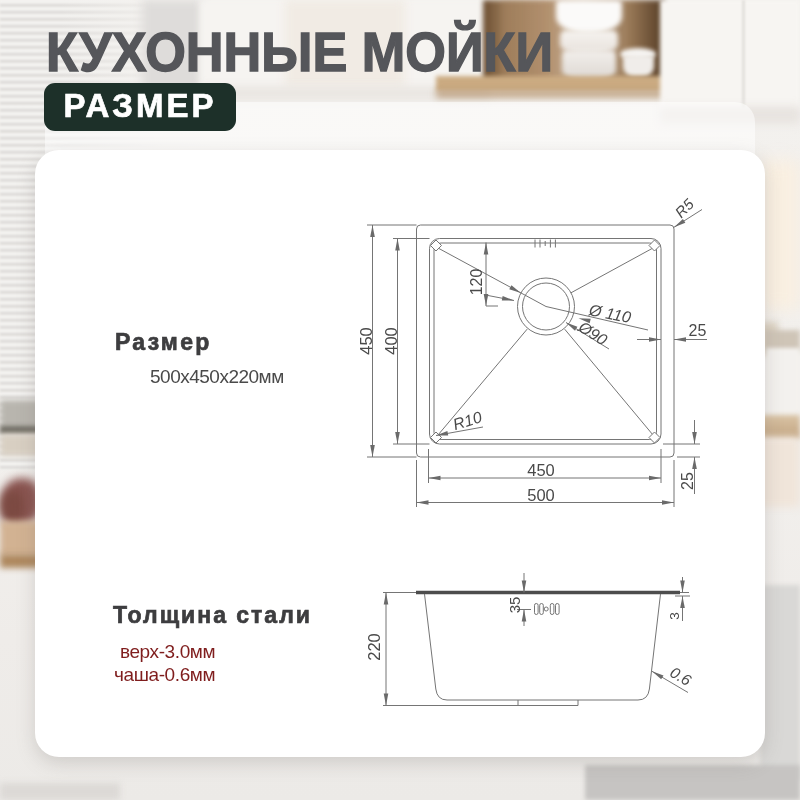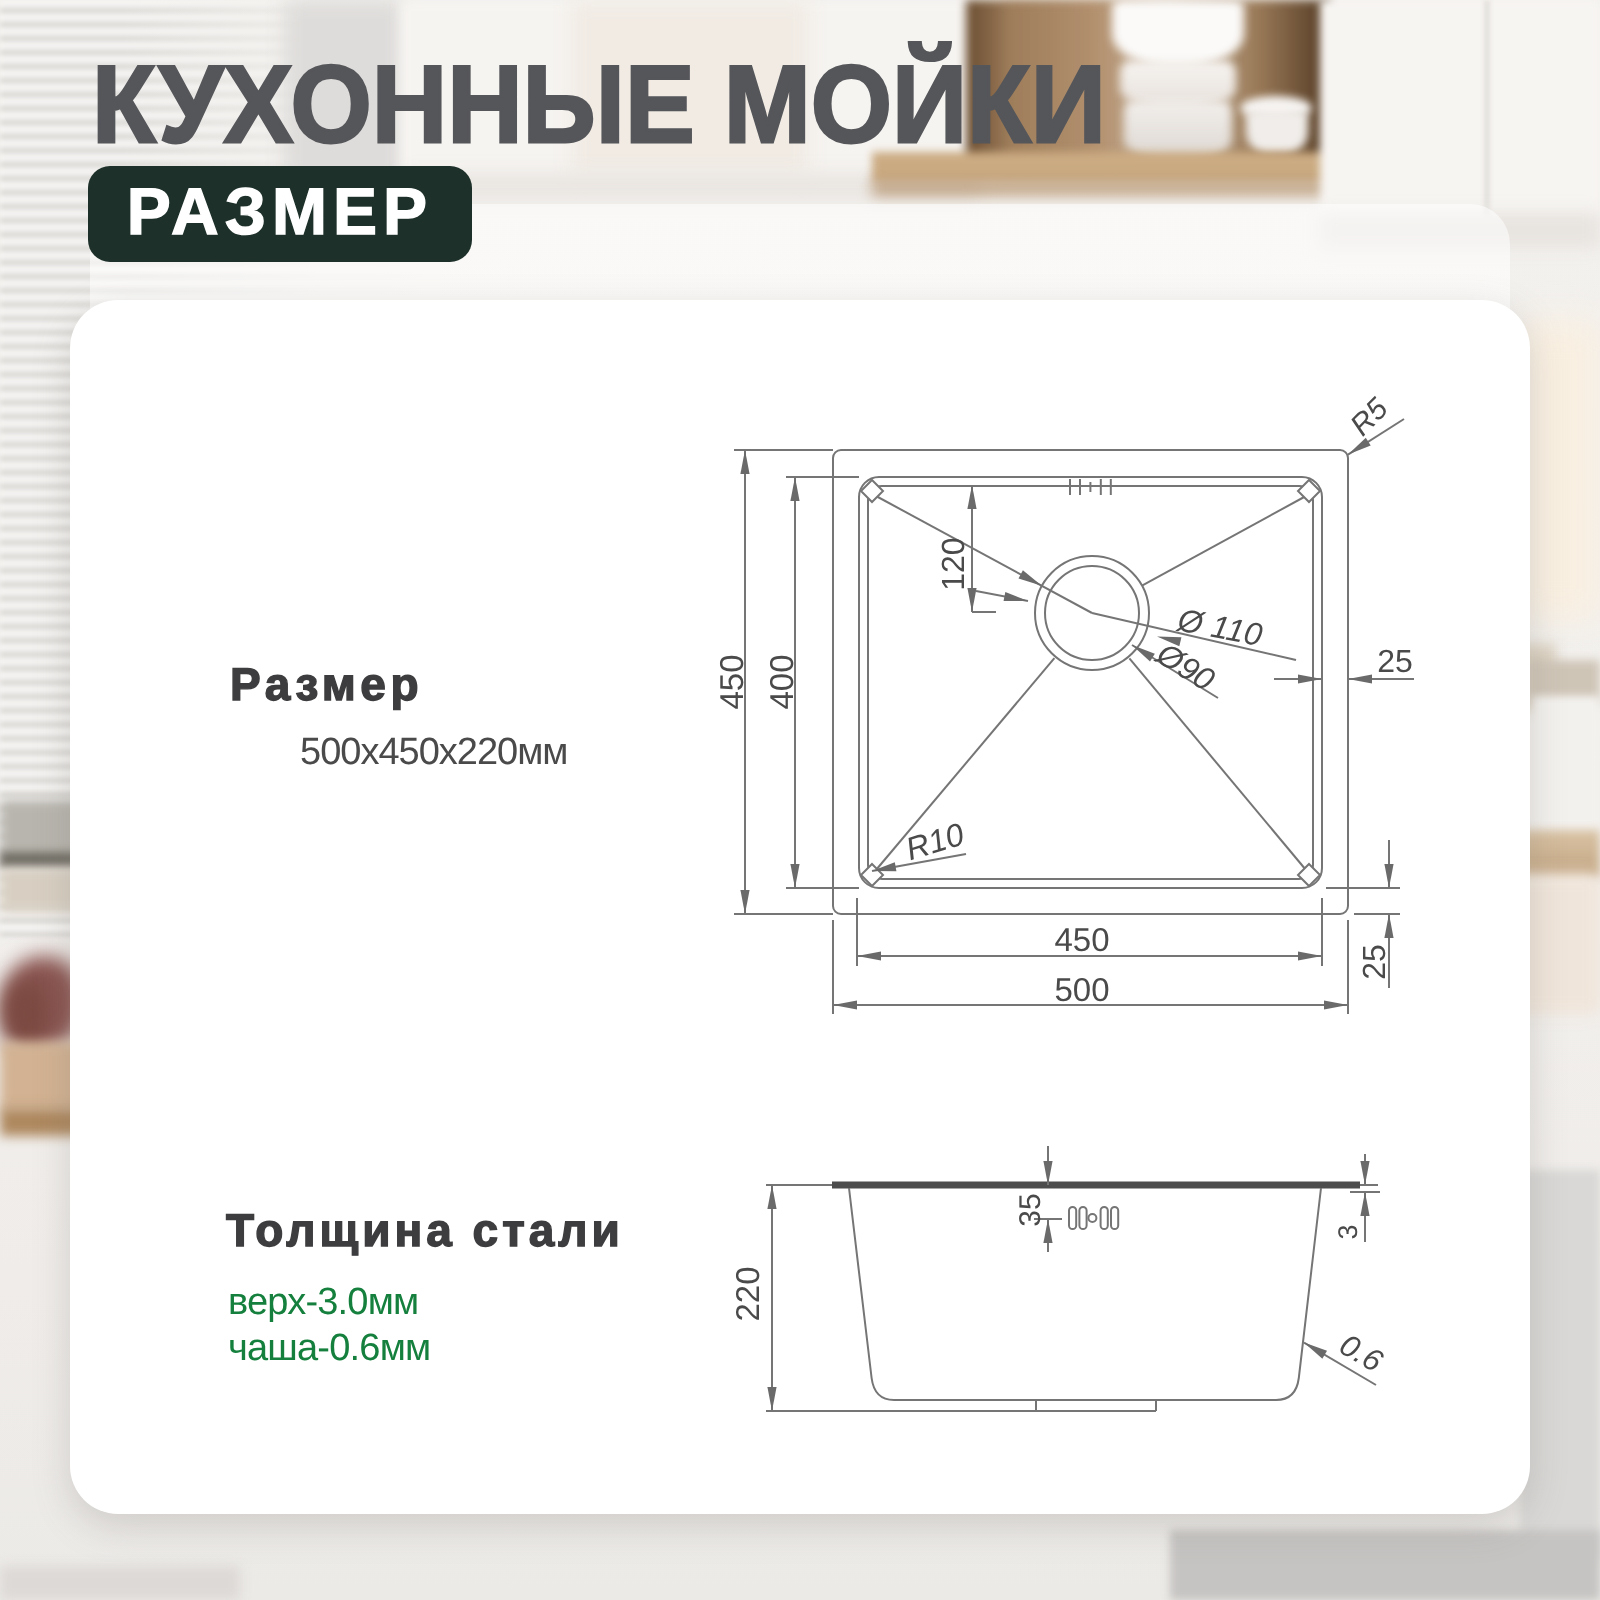--- a/index.html
+++ b/index.html
@@ -70,21 +70,21 @@
 <div class="abs" style="left:46px;top:20px;width:720px;font-size:55px;font-weight:bold;color:#55565a;letter-spacing:0px;-webkit-text-stroke:1.4px #55565a;transform:scaleX(0.95);transform-origin:0 0;">КУХОННЫЕ МОЙКИ</div>
 
 <div class="abs" style="left:44px;top:83px;width:192px;height:48px;border-radius:11px;background:#1d3029;color:#ffffff;font-size:33px;font-weight:bold;text-align:center;line-height:45px;letter-spacing:3px;-webkit-text-stroke:0.7px #ffffff;">РАЗМЕР</div>
 
 <div class="abs" style="left:115px;top:329px;font-size:23px;font-weight:bold;color:#3d3d3f;letter-spacing:2.3px;-webkit-text-stroke:0.7px #3d3d3f;">Размер</div>
 
 <div class="abs" style="left:115px;top:366px;font-size:19px;color:#4a4a4a;letter-spacing:-0.5px;margin-left:35px;">500х450х220мм</div>
 
 <div class="abs" style="left:113px;top:602px;font-size:23px;font-weight:bold;color:#3d3d3f;letter-spacing:2.0px;-webkit-text-stroke:0.7px #3d3d3f;">Толщина стали</div>
 
-<div class="abs" style="left:114px;top:640px;font-size:19px;color:#15803d;line-height:23px;letter-spacing:-0.4px;">верх-3.0мм<br>чаша-0.6мм</div>
+<div class="abs" style="left:114px;top:640px;font-size:19px;color:#7f1d1d;line-height:23px;letter-spacing:-0.4px;text-align:right;">верх-3.0мм<br>чаша-0.6мм</div>
 
 <svg class="abs" style="left:345px;top:196px;" width="375" height="316" viewBox="345 196 375 316" fill="none" stroke="#757575" stroke-width="1">
   <defs>
       <path id="ah" d="M0,0 L-12,2.3 L-12,-2.3 Z" fill="#6a6a6a" stroke="none"></path>
     </defs>
 
   <rect x="416.5" y="225" width="257.5" height="232" rx="4"></rect>
 
   <rect x="429.5" y="238.5" width="231.5" height="205.5" rx="10"></rect>
 

